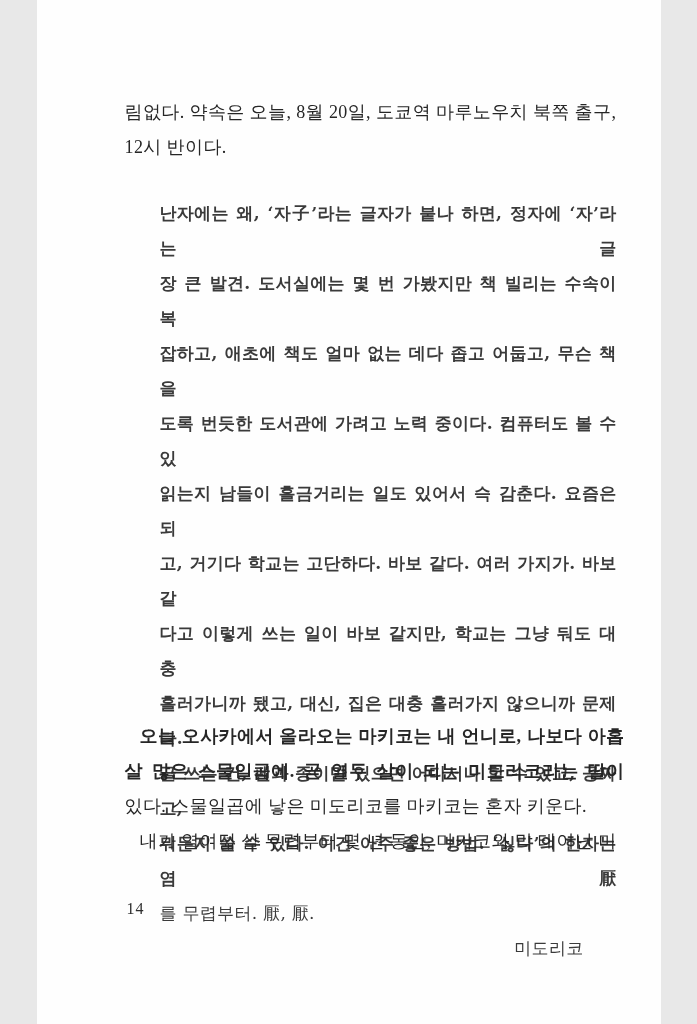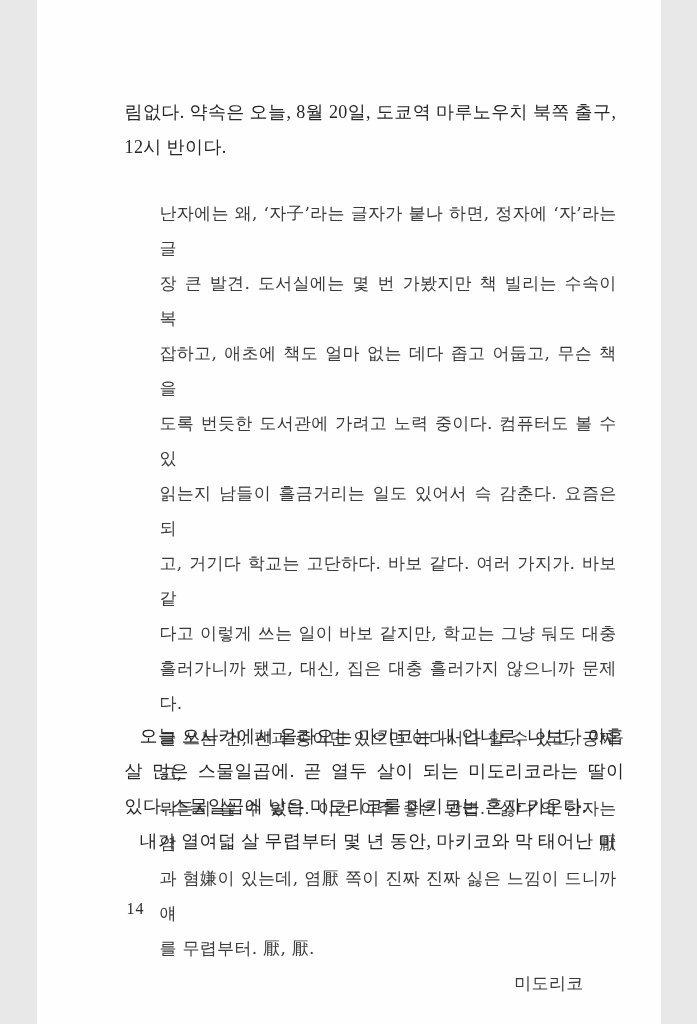--- a/index.html
+++ b/index.html
@@ -12,21 +12,21 @@
   .page{
     position:relative;
     width:624px;height:1024px;
     margin:0 auto;
     background:var(--bg);
     font-family:"Liberation Serif","DejaVu Serif",serif;
     color:var(--text);
     overflow:hidden;
   }
   .line{white-space:nowrap;}
-  .j{ text-align:justify; text-align-last:justify; white-space:normal; }
+  .j{ text-align:justify; text-align-last:justify; white-space:normal;font-weight:bold; }
 
   
   .opening{
     position:absolute; left:88px; top:95px; width:500px;
     font-size:18px; line-height:35px; letter-spacing:0.4px;
   }
 
   
   .diary{
     position:absolute; left:123px; top:196px; width:457px;
@@ -68,21 +68,20 @@
     <div class="line j">난자에는 왜, ‘자子’라는 글자가 붙나 하면, 정자에 ‘자’라는 글</div>
     <div class="line j">장 큰 발견. 도서실에는 몇 번 가봤지만 책 빌리는 수속이 복</div>
     <div class="line j">잡하고, 애초에 책도 얼마 없는 데다 좁고 어둡고, 무슨 책을</div>
     <div class="line j">도록 번듯한 도서관에 가려고 노력 중이다. 컴퓨터도 볼 수 있</div>
     <div class="line j">읽는지 남들이 흘금거리는 일도 있어서 슥 감춘다. 요즘은 되</div>
     <div class="line j">고, 거기다 학교는 고단하다. 바보 같다. 여러 가지가. 바보 같</div>
     <div class="line j">다고 이렇게 쓰는 일이 바보 같지만, 학교는 그냥 둬도 대충</div>
     <div class="line j">흘러가니까 됐고, 대신, 집은 대충 흘러가지 않으니까 문제다.</div>
     <div class="line j">글 쓰는 건, 펜과 종이만 있으면 어디서나 할 수 있고, 공짜고,</div>
     <div class="line j">뭐든지 쓸 수 있다. 이건 아주 좋은 방법. ‘싫다’의 한자는 염厭</div>
-    <div class="line j">과 혐嫌이 있는데, 염厭 쪽이 진짜 진짜 싫은 느낌이 드니까 얘</div>
     <div class="line">를 무렵부터. 厭, 厭.</div>
     <div class="line signature">미도리코</div>
   </div>
 
   <div class="body-text">
     <div class="line j indent">오늘 오사카에서 올라오는 마키코는 내 언니로, 나보다 아홉</div>
     <div class="line j">살 많은 스물일곱에. 곧 열두 살이 되는 미도리코라는 딸이</div>
     <div class="line">있다. 스물일곱에 낳은 미도리코를 마키코는 혼자 키운다.</div>
     <div class="line indent">내가 열여덟 살 무렵부터 몇 년 동안, 마키코와 막 태어난 미</div>
   </div>

